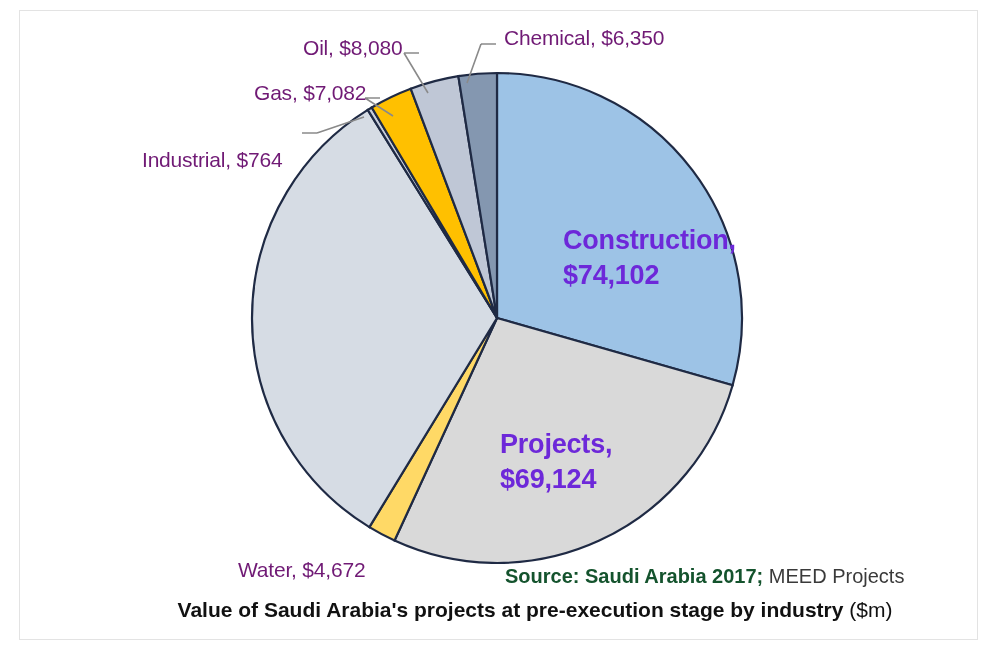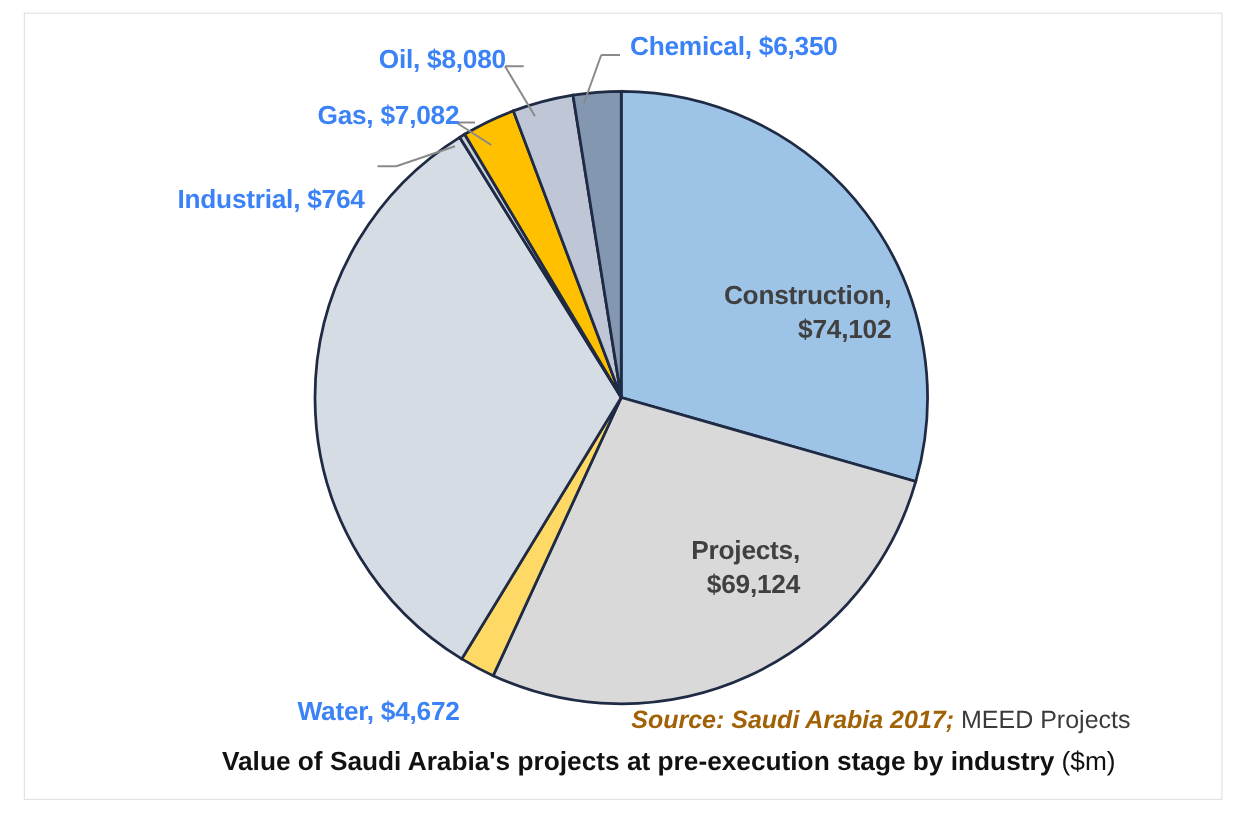--- a/index.html
+++ b/index.html
@@ -15,45 +15,45 @@
     width:959px; height:630px;
     background:#ffffff;
     border:1px solid #e3e3e3;
     box-sizing:border-box;
   }
   #chart-area{position:absolute;left:0;top:0;width:1000px;height:661px;}
   svg#pie-svg{position:absolute;left:0;top:0;}
 
   .callout-label{
     position:absolute;
-    color:#3b82f6;
+    color:#701a75;
     font-size:21px;
-    font-weight:700;
+    font-weight:400;
     letter-spacing:-0.2px;
     white-space:nowrap;
     line-height:1.15;
   }
   .inner-label{
     position:absolute;
-    color:#404040;
-    font-size:21px;
+    color:#6d28d9;
+    font-size:27px;
     font-weight:700;
     letter-spacing:-0.2px;
-    text-align:right;
+    text-align:left;
     line-height:1.3;
     white-space:nowrap;
   }
   #source-line{
     position:absolute;
     left:505px; top:565px;
     font-size:20px;
     color:#1a1a1a;
     white-space:nowrap;
   }
-  #source-line .src-strong{font-weight:700;color:#a16207;font-style:italic;}
+  #source-line .src-strong{font-weight:700;color:#14532d;}
   #source-line .src-normal{font-weight:400;color:#3a3a3a;}
 
   #caption-line{
     position:absolute;
     left:0; top:598px;
     width:1000px;
     text-align:center;
     font-size:21px;
     color:#111111;
     white-space:nowrap;

